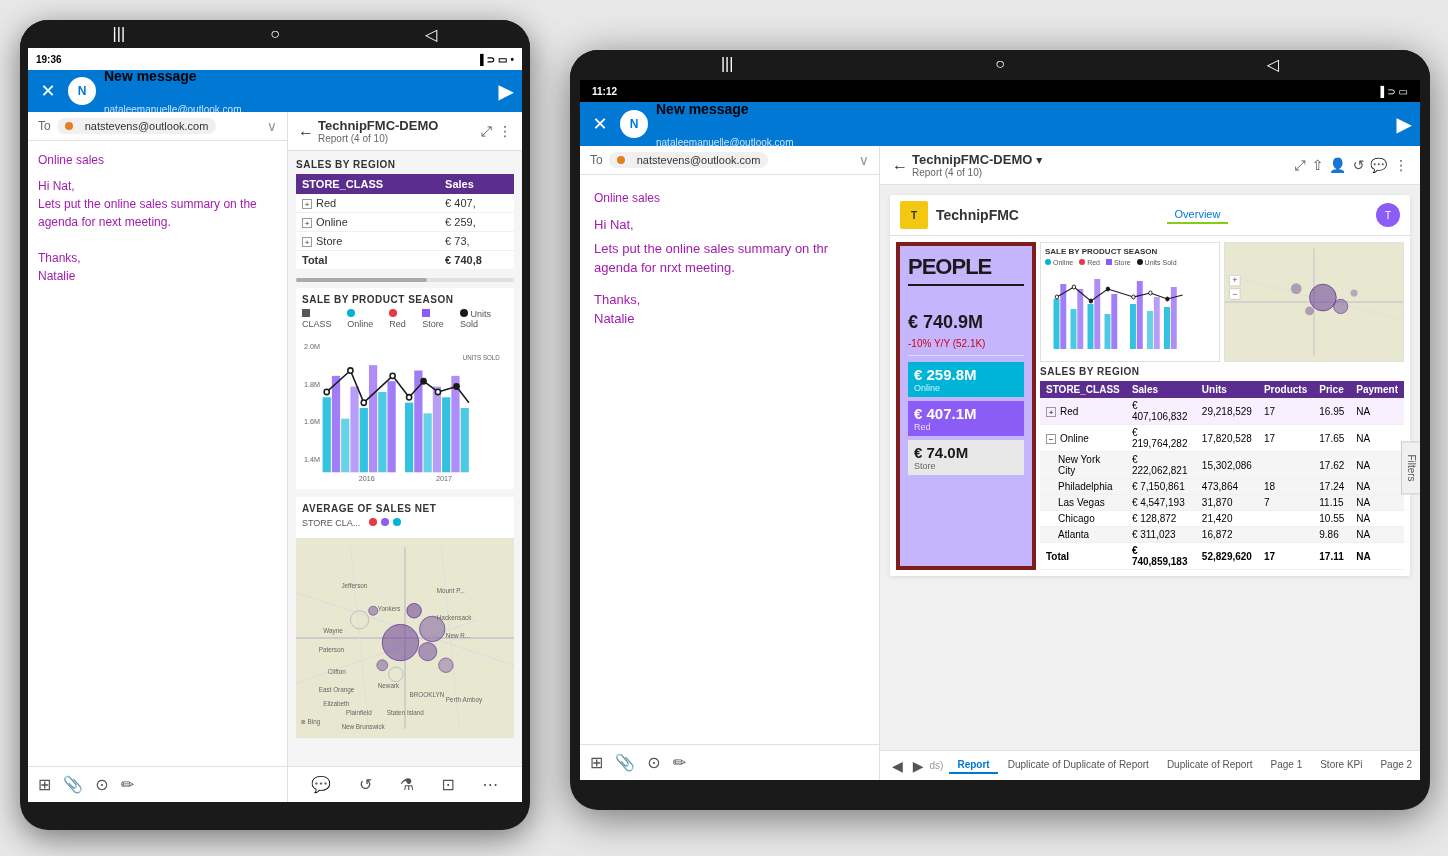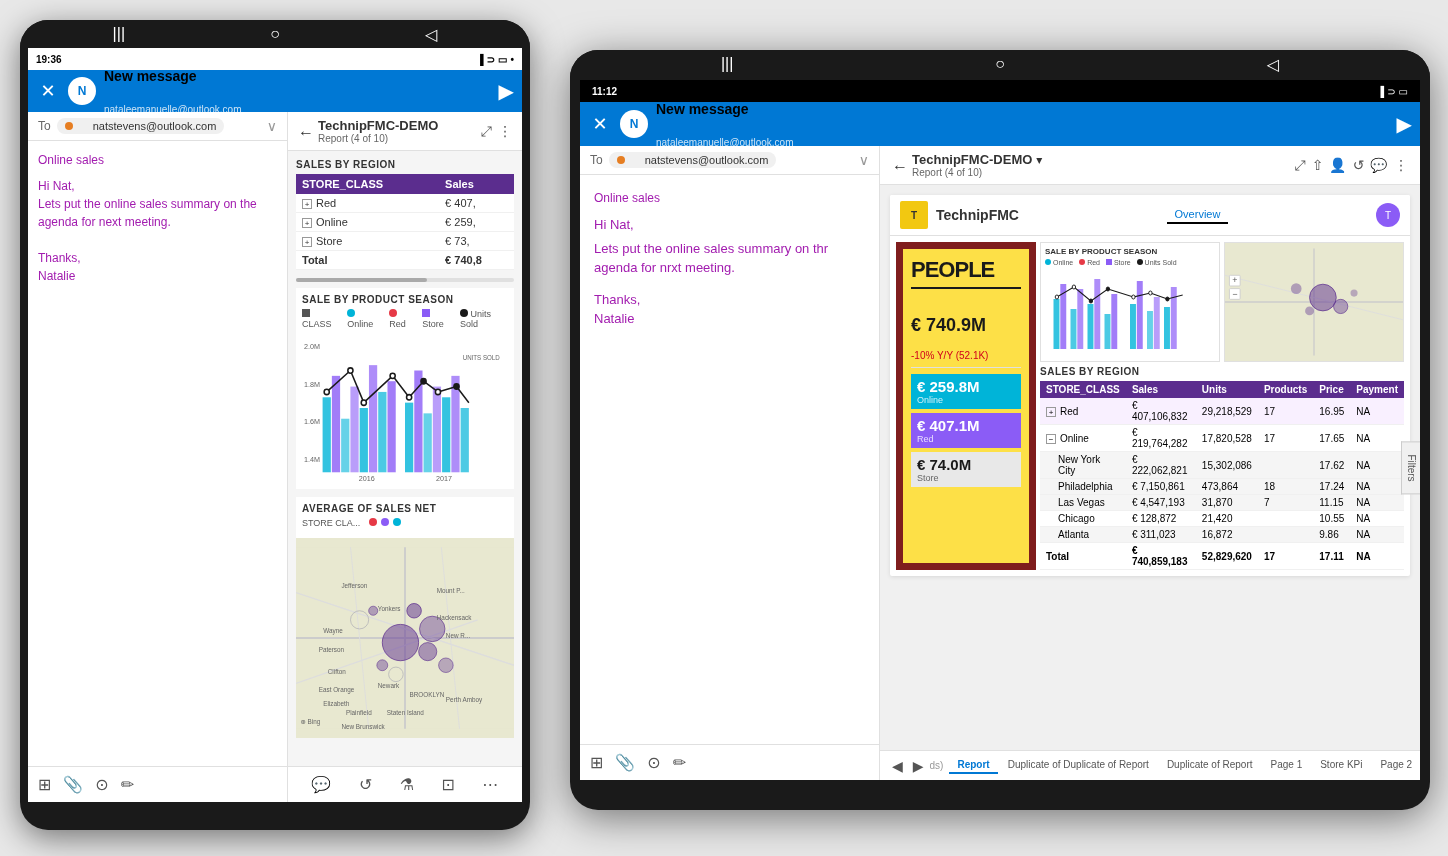--- a/index.html
+++ b/index.html
@@ -121,21 +121,21 @@
     }
     .to-label { color: #666; }
     .to-email-badge {
       background: #f0f0f0;
       border-radius: 12px;
       padding: 2px 8px;
       font-size: 11px;
       color: #333;
       display: flex;
       align-items: center;
-      gap: 20px;
+      gap: 12px;
     }
     .to-email-dot { width: 8px; height: 8px; border-radius: 50%; background: #e67e22; }
 
     .email-body-small {
       padding: 10px;
       flex: 1;
       font-size: 12px;
       color: #a21caf;
       line-height: 1.5;
     }
@@ -370,30 +370,30 @@
 
     .pbi-content {
       display: grid;
       grid-template-columns: 140px 1fr 1fr;
       grid-template-rows: auto auto;
       gap: 4px;
       padding: 6px;
     }
 
     .people-card {
-      background: #fde047;
-      border: 7px solid #7f1d1d;
+      background: #c4b5fd;
+      border: 4px solid #7f1d1d;
       padding: 8px;
       display: flex;
       flex-direction: column;
       grid-row: 1 / 3;
     }
     .people-label { font-size: 18px; font-weight: 700; color: #1a1a1a; letter-spacing: -0.5px; }
     .people-value { font-size: 20px; font-weight: 700; color: #1a1a1a; margin-top: 4px; }
-    .people-change { font-size: 10px; color: #d0021b; margin-top: 14px; }
+    .people-change { font-size: 10px; color: #d0021b; margin-top: 5px; }
 
     .mini-chart {
       background: #fff;
       border: 1px solid #e0e0e0;
       height: 120px;
       padding: 4px;
       overflow: hidden;
     }
 
     .map-mini {
@@ -798,21 +798,21 @@
         <div class="report-content-large" style="position:relative">
 
           <div class="filters-tab">Filters</div>
 
           <div class="pbi-card">
 
             <div class="pbi-top-bar">
               <div class="pbi-logo">T</div>
               <div style="font-size:14px;font-weight:600;color:#333">TechnipFMC</div>
               <div class="pbi-nav-right">
-                <span style="cursor:pointer;padding:2px 8px;border-bottom:2px solid #000000;color:#0078d4">Overview</span>
+                <span style="cursor:pointer;padding:2px 8px;border-bottom:2px solid #84cc16;color:#0078d4">Overview</span>
               </div>
               <div style="margin-left:auto;width:24px;height:24px;border-radius:50%;background:#8b5cf6;display:flex;align-items:center;justify-content:center;font-size:10px;color:#fff">T</div>
             </div>
 
             <div class="pbi-content">
 
               <div class="people-card">
                 <div class="people-label" style="font-size:22px;font-weight:900;letter-spacing:-1px">PEOPLE</div>
                 <div style="height:2px;background:#1a1a1a;margin:4px 0;width:100%"></div>
                 <div class="people-value" style="font-size:18px;font-weight:700;color:#1a1a1a;margin-top:22px">€ 740.9M</div>

